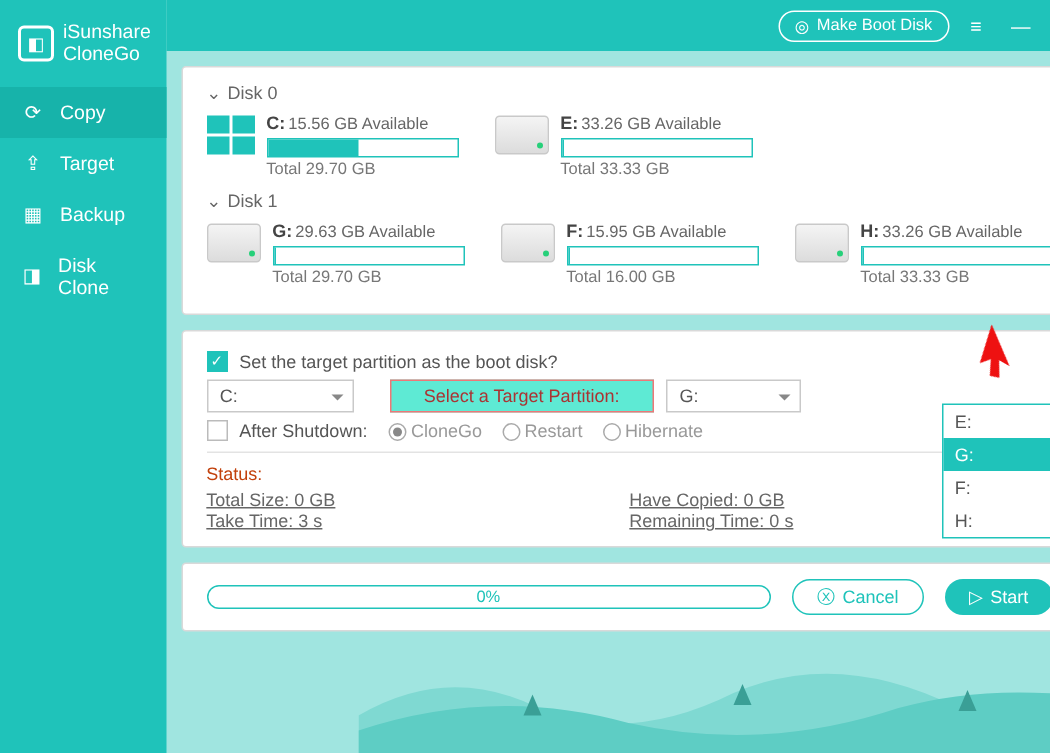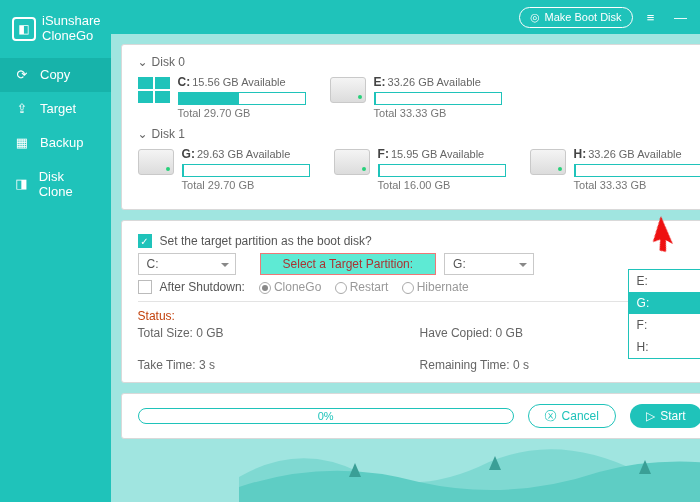--- a/index.html
+++ b/index.html
@@ -34,21 +34,21 @@
 .row { display:flex; align-items:center; gap:8px; margin:5px 0; font-size:12px; }
 .chk { width:14px; height:14px; border:1px solid #bbb; display:inline-flex; align-items:center; justify-content:center; background:#fff; cursor:pointer; font-size:10px; }
 .chk.on { background:#1fc3ba; border-color:#1fc3ba; color:#fff; }
 .select { border:1px solid #c9c9c9; height:22px; min-width:98px; padding:0 18px 0 8px; font-size:12px; position:relative; background:#fff; cursor:pointer; display:flex; align-items:center; color:#555; }
 .select::after { content:""; position:absolute; right:6px; top:9px; border:4px solid transparent; border-top-color:#888; }
 .target-label { background:#5eead4; border:1px solid #e77; color:#a33; padding:3px 22px; font-size:12px; }
 .radio { width:12px; height:12px; border:1px solid #aaa; border-radius:50%; display:inline-block; position:relative; margin-right:3px; vertical-align:middle; }
 .radio.sel::after { content:""; position:absolute; inset:2px; background:#888; border-radius:50%; }
 .rlabel { color:#999; font-size:12px; margin-right:10px; }
 .hr { border-top:1px solid #e3e3e3; margin:7px 0; }
-.status-grid { display:grid; grid-template-columns:1fr 1fr; row-gap:18px; font-size:12px; color:#666; }
+.status-grid { display:grid; grid-template-columns:1fr 1fr; row-gap:0; font-size:12px; color:#666;text-decoration:underline; }
 .dropdown { position:absolute; border:1px solid #1fc3ba; background:#fff; width:90px; font-size:12px; z-index:5; }
 .dropdown div { padding:4px 8px; cursor:pointer; color:#555; }
 .dropdown div.sel { background:#1fc3ba; color:#fff; }
 .footer { background:#fff; border:1px solid #d9d9d9; border-radius:3px; padding:10px 16px; display:flex; align-items:center; gap:14px; }
 .progress { flex:1; height:16px; border:1px solid #1fc3ba; border-radius:9px; position:relative; display:flex; align-items:center; justify-content:center; font-size:11px; color:#1fc3ba; }
 .btn { border-radius:12px; height:24px; padding:0 16px; font-size:12px; display:flex; align-items:center; gap:5px; cursor:pointer; }
 .btn-cancel { border:1px solid #1fc3ba; color:#1fc3ba; background:#fff; }
 .btn-start { background:#1fc3ba; color:#fff; }
 .arrow { position:absolute; color:#e22; font-size:34px; z-index:6; transform:rotate(30deg); }
 .arrow svg { filter:drop-shadow(0 0 0 #e22); }

